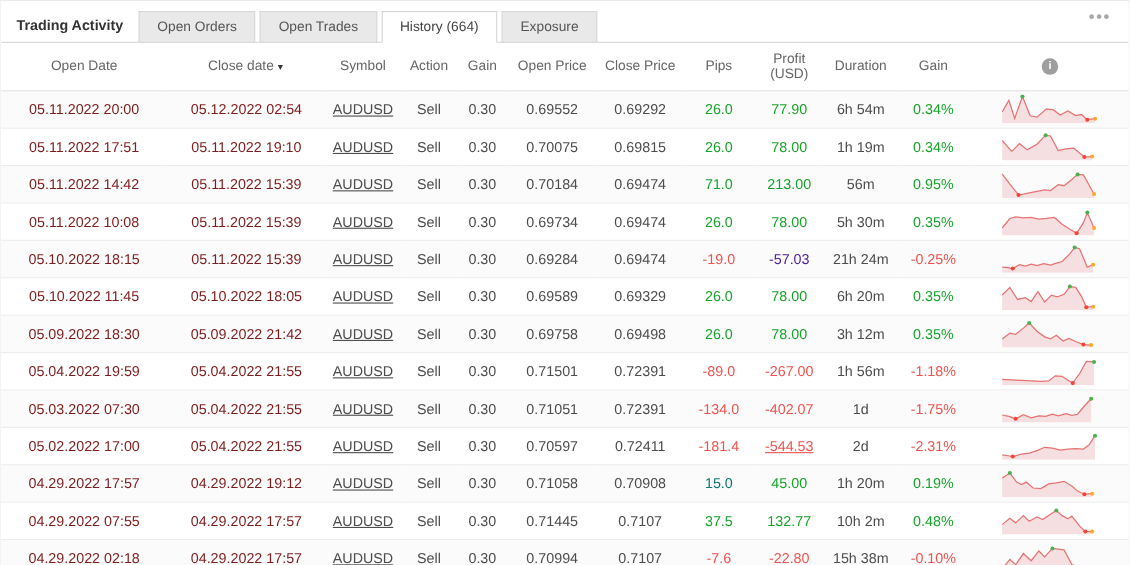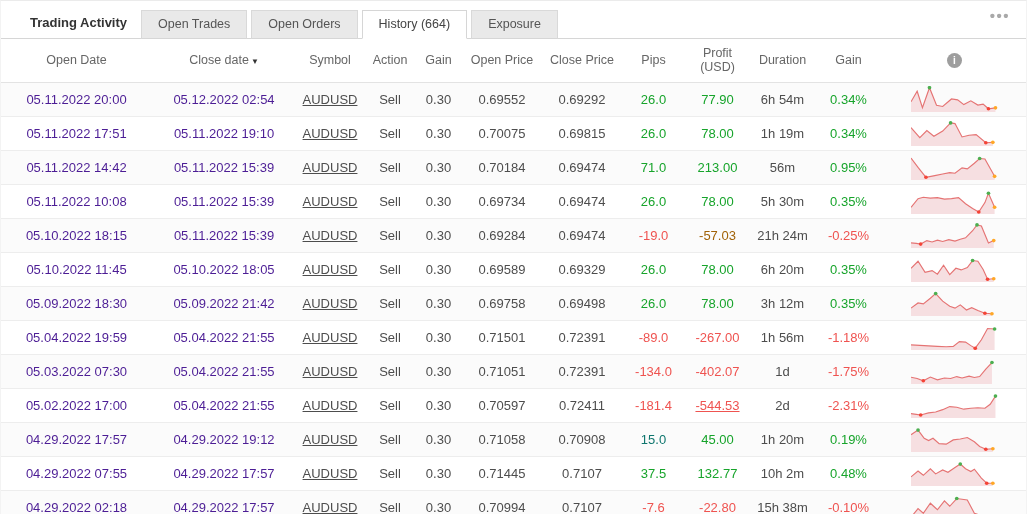--- a/index.html
+++ b/index.html
@@ -10,21 +10,21 @@
     color:#555; position:relative;
   }
   .widget {
     width:1027px; height:514px; overflow:hidden;
     border-top:1px solid #ebebeb; border-left:1px solid #f3f3f3; border-right:1px solid #f3f3f3;
     position:relative; background:#fff;
   }
   
   .tabbar {
     display:flex; align-items:flex-end;
-    padding:8px 10px 0 25px; height:38px;
+    padding:8px 10px 0 10px; height:38px;
     border-bottom:1px solid #d6d6d6;
     position:relative; background:#fff;
   }
   .widget-title {
     font-size:13px; font-weight:bold; color:#333;
     padding:6px 14px 8px 4px; white-space:nowrap;
   }
   .tabs { display:flex; align-items:flex-end; gap:4px; }
   .tab {
     font-size:12.5px; color:#555; background:#e9e9e9;
@@ -50,39 +50,39 @@
   }
   .sort-arrow { font-size:8px; color:#333; margin-left:2px; }
   tbody td {
     font-size:13px; color:#4d4d4d; text-align:center;
     height:34px; vertical-align:middle;
     border-bottom:1px solid #ededed;
     white-space:nowrap; overflow:hidden;
   }
   tbody tr:nth-child(odd) td { background:#fbfbfb; }
   tbody tr:nth-child(even) td { background:#ffffff; }
-  td.date { color:#4c1d95; }
+  td.date { color:#7f1d1d; }
   a.symlink { color:#4d4d4d; text-decoration:underline; cursor:pointer; }
   .info-badge {
     display:inline-block; width:15px; height:15px; border-radius:50%;
     background:#9e9e9e; color:#fff; font-size:10px; font-weight:bold;
     line-height:15px; text-align:center; font-style:normal;
   }
   svg.spark { display:block; margin:0 auto; }
 </style>
 </head>
 <body>
 
 <div class="widget">
 
   <div class="tabbar">
     <div class="widget-title">Trading Activity</div>
     <div class="tabs">
+        <div class="tab">Open Orders</div>
         <div class="tab">Open Trades</div>
-        <div class="tab">Open Orders</div>
         <div class="tab active">History (664)</div>
         <div class="tab">Exposure</div>
       </div>
     <div class="dots-menu">•••</div>
   </div>
 
   <table>
     <colgroup>
       <col style="width:151px">
         <col style="width:144px">
@@ -211,21 +211,21 @@
         </tr>
         <tr>
           <td class="date">05.10.2022 18:15</td>
           <td class="date">05.11.2022 15:39</td>
           <td><a class="symlink">AUDUSD</a></td>
           <td>Sell</td>
           <td>0.30</td>
           <td>0.69284</td>
           <td>0.69474</td>
           <td style="color: rgb(239, 83, 80);">-19.0</td>
-          <td style="color: #a16207;">-57.03</td>
+          <td style="color: #4c1d95;">-57.03</td>
           <td>21h 24m</td>
           <td style="color: rgb(239, 83, 80);">-0.25%</td>
           <td>
             <svg viewBox="0 0 100 30" width="88" height="26" preserveAspectRatio="none" class="spark">
               <polygon points="0,24.14 6,24.68 11,25.49 18,21.44 24,23.06 30,20.90 36,22.52 43,20.36 50,21.98 56,19.82 62,18.20 70,10.10 75,3.35 80,4.70 88,24.14 94,21.44 94,30 0,30" fill="#f6dfe1"></polygon>
               <polyline points="0,24.14 6,24.68 11,25.49 18,21.44 24,23.06 30,20.90 36,22.52 43,20.36 50,21.98 56,19.82 62,18.20 70,10.10 75,3.35 80,4.70 88,24.14 94,21.44" fill="none" stroke="#e57373" stroke-width="1.3"></polyline>
               <circle cx="75" cy="3.35" r="2.1" fill="#4caf50"></circle>
               <circle cx="11" cy="25.49" r="2.1" fill="#f44336"></circle>
               <circle cx="94" cy="21.44" r="2.1" fill="#ffa726"></circle>
             </svg>

